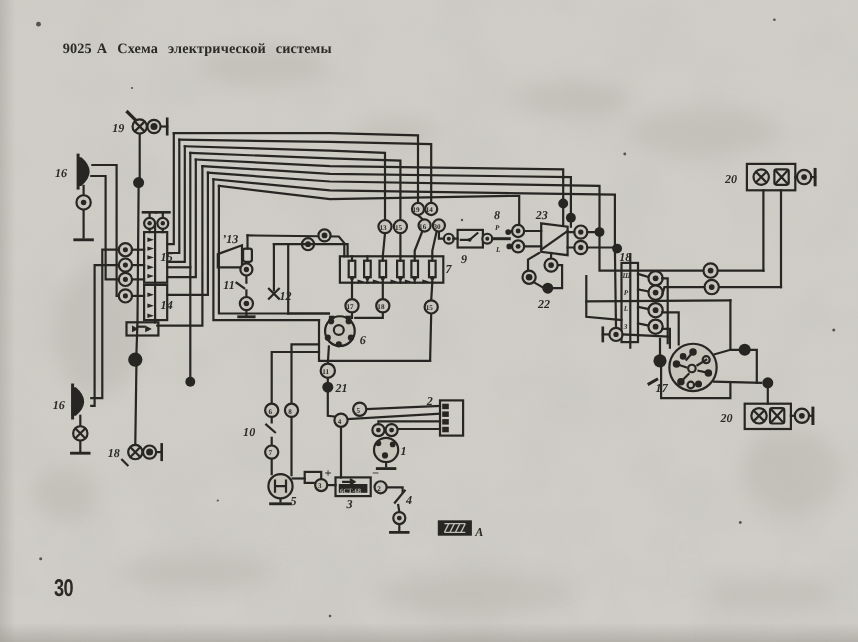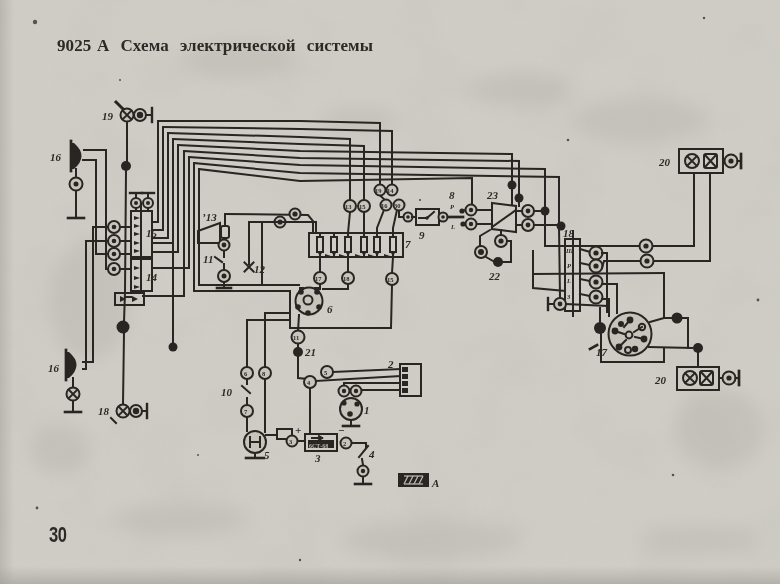--- a/index.html
+++ b/index.html
@@ -1,18 +1,18 @@
 <!DOCTYPE html>
 <html><head>
 <meta charset="utf-8">
 <style>
 html,body{margin:0;padding:0;}
 #page{position:relative;width:780px;height:584px;background:#d0cec7;overflow:hidden;
 font-family:"Liberation Serif", serif;}
-#title{position:absolute;left:57px;top:36px;font-size:17px;color:#2b2a26;font-weight:bold;letter-spacing:0.1px;word-spacing:1.2px;}
+#title{position:absolute;left:57px;top:36px;font-size:13px;color:#2b2a26;font-weight:bold;letter-spacing:0.1px;word-spacing:1.2px;}
 #pageno{position:absolute;left:49px;top:522px;font-size:22px;color:#2b2a26;font-family:'Liberation Sans',sans-serif;font-weight:bold;letter-spacing:-0.5px;transform:scaleX(0.75);transform-origin:left top;}
 svg{position:absolute;left:0;top:0;}
 .w{stroke:#272623;stroke-width:2;fill:none;stroke-linecap:square;}
 .w2{stroke:#272623;stroke-width:2.7;fill:none;stroke-linecap:square;}
 .c{stroke:#272623;stroke-width:2;fill:#c6c4bb;}
 .f{fill:#272623;stroke:none;}
 .lbl{font-family:"Liberation Serif", serif;font-weight:bold;font-style:italic;font-size:11px;fill:#2b2a26;}
 .sm{font-family:"Liberation Serif", serif;font-weight:bold;font-size:6.5px;fill:#2b2a26;}
 </style>
 </head>

